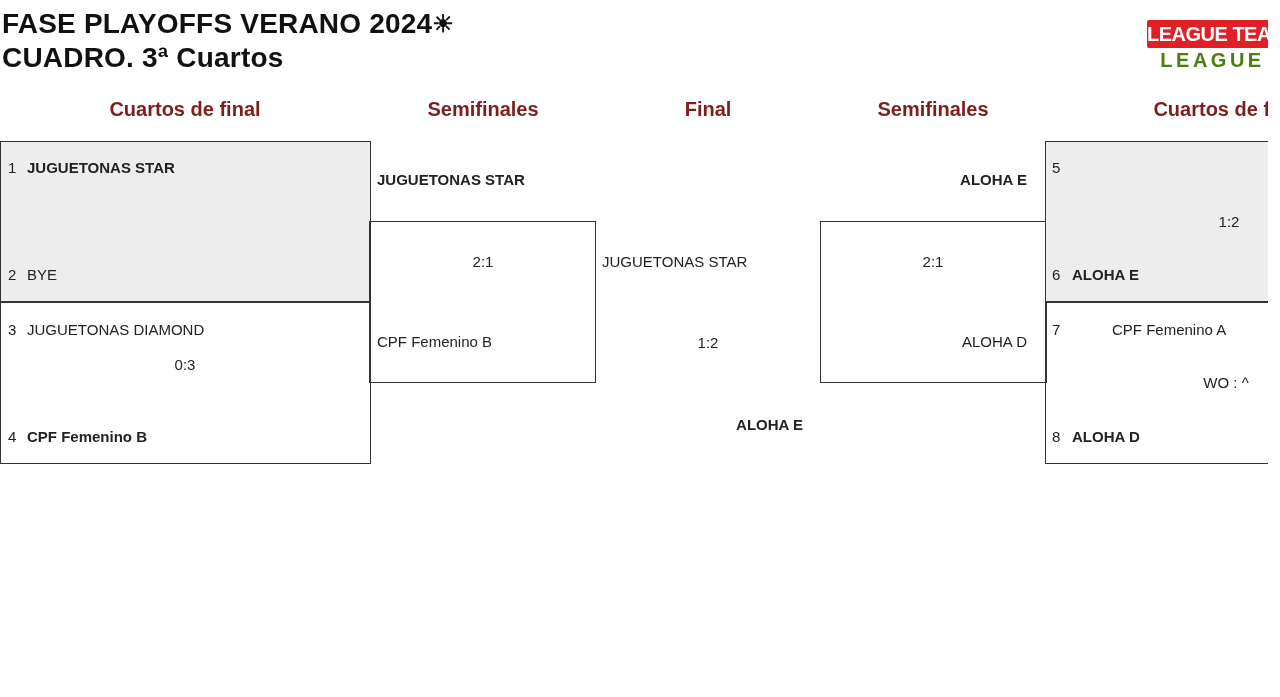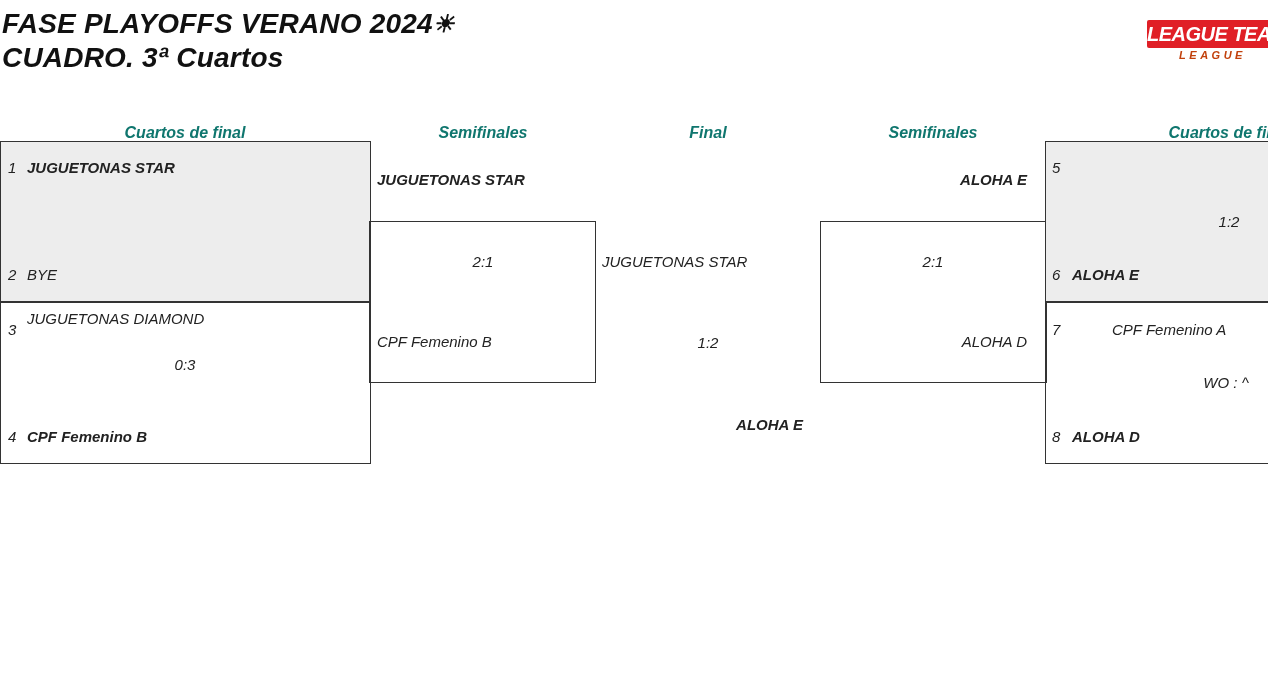--- a/index.html
+++ b/index.html
@@ -7,21 +7,20 @@
     width: 1280px; height: 697px;
     background: #ffffff;
     font-family: "Liberation Sans", sans-serif;
     color: #1f1f1f;
   }
   .stage {
     position: relative;
     width: 1268px; height: 697px;
     overflow: hidden;
     background: #ffffff;
-    font-style: italic;
   }
 
   
   .title {
     position: absolute; left: 2px; top: 7px;
     font-size: 28px; line-height: 34px;
     font-weight: 700; color: #111111;
     letter-spacing: 0.2px;
     white-space: nowrap;
   }
@@ -33,31 +32,31 @@
     background: #e01f26; color: #ffffff;
     height: 28px; line-height: 28px;
     font-size: 20px; font-weight: 700;
     letter-spacing: -0.5px;
     text-align: center; border-radius: 2px;
     transform: scaleX(1.0);
     white-space: nowrap;
   }
   .logo-black {
     margin-top: 1px;
-    color: #c2410c; font-weight: 700;
-    font-size: 11px; letter-spacing: 3.5px;
+    color: #4d7c0f; font-weight: 700;
+    font-size: 20px; letter-spacing: 3.5px;
     text-align: center; white-space: nowrap;
   }
 
   
   .col-header {
-    position: absolute; top: 124px;
+    position: absolute; top: 98px;
     transform: translateX(-50%);
-    font-size: 16px; font-weight: 700;
-    white-space: nowrap; color: #0f766e;
+    font-size: 20px; font-weight: 700;
+    white-space: nowrap; color: #7f1d1d;
   }
 
   
   .match-box {
     position: absolute;
     border: 1.5px solid #333333;
     box-sizing: border-box;
     background: transparent;
   }
   .match-box.shaded { background: #ededed; }
@@ -97,21 +96,21 @@
   <div class="match-box" style="left:820px;  top:221px; width:227px; height:162px;"></div>
   <div class="match-box shaded" style="left:1045px; top:141px; width:368px; height:162px;"></div>
   <div class="match-box" style="left:1045px; top:301px; width:368px; height:163px;"></div>
 
   <div class="txt" style="left:8px;  top:159px;">1</div>
   <div class="txt b" style="left:27px; top:159px;">JUGUETONAS STAR</div>
   <div class="txt" style="left:8px;  top:266px;">2</div>
   <div class="txt" style="left:27px; top:266px;">BYE</div>
 
   <div class="txt" style="left:8px;   top:321px;">3</div>
-  <div class="txt" style="left:27px;  top:310px;">JUGUETONAS DIAMOND</div>
+  <div class="txt" style="left:27px;  top:321px;">JUGUETONAS DIAMOND</div>
   <div class="txt ctr" style="left:185px; top:356px;">0:3</div>
   <div class="txt" style="left:8px;   top:428px;">4</div>
   <div class="txt b" style="left:27px;  top:428px;">CPF Femenino B</div>
 
   <div class="txt b" style="left:377px; top:171px;">JUGUETONAS STAR</div>
   <div class="txt ctr" style="left:483px; top:253px;">2:1</div>
   <div class="txt" style="left:377px; top:333px;">CPF Femenino B</div>
 
   <div class="txt" style="left:602px; top:253px;">JUGUETONAS STAR</div>
   <div class="txt ctr" style="left:708px; top:334px;">1:2</div>

